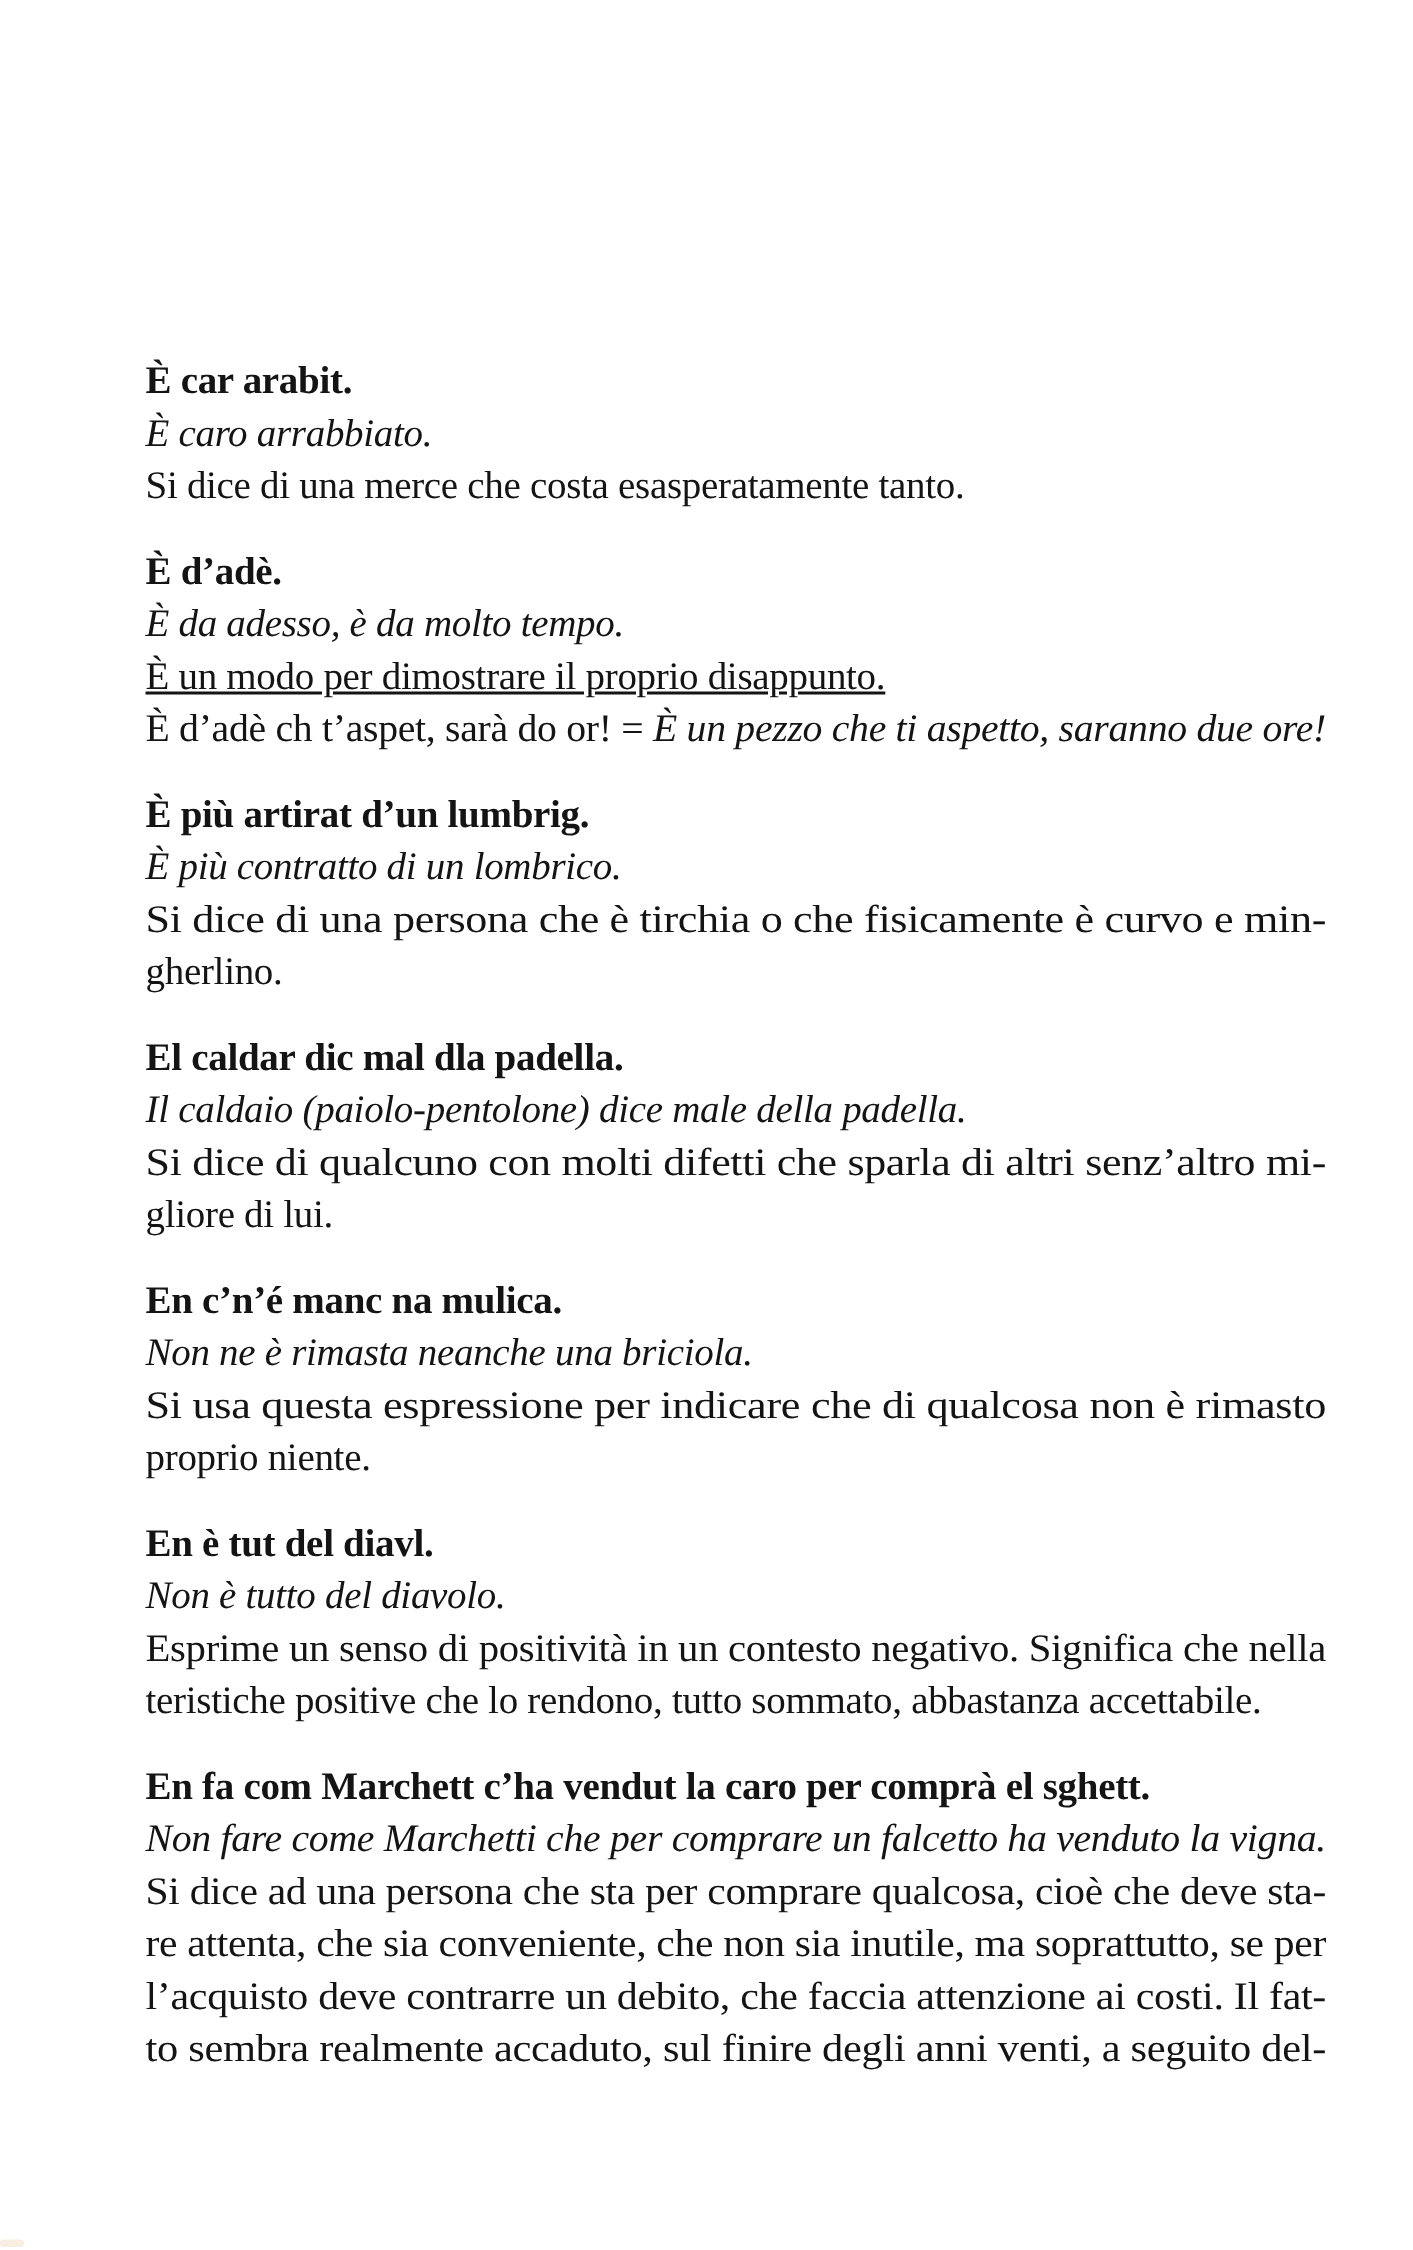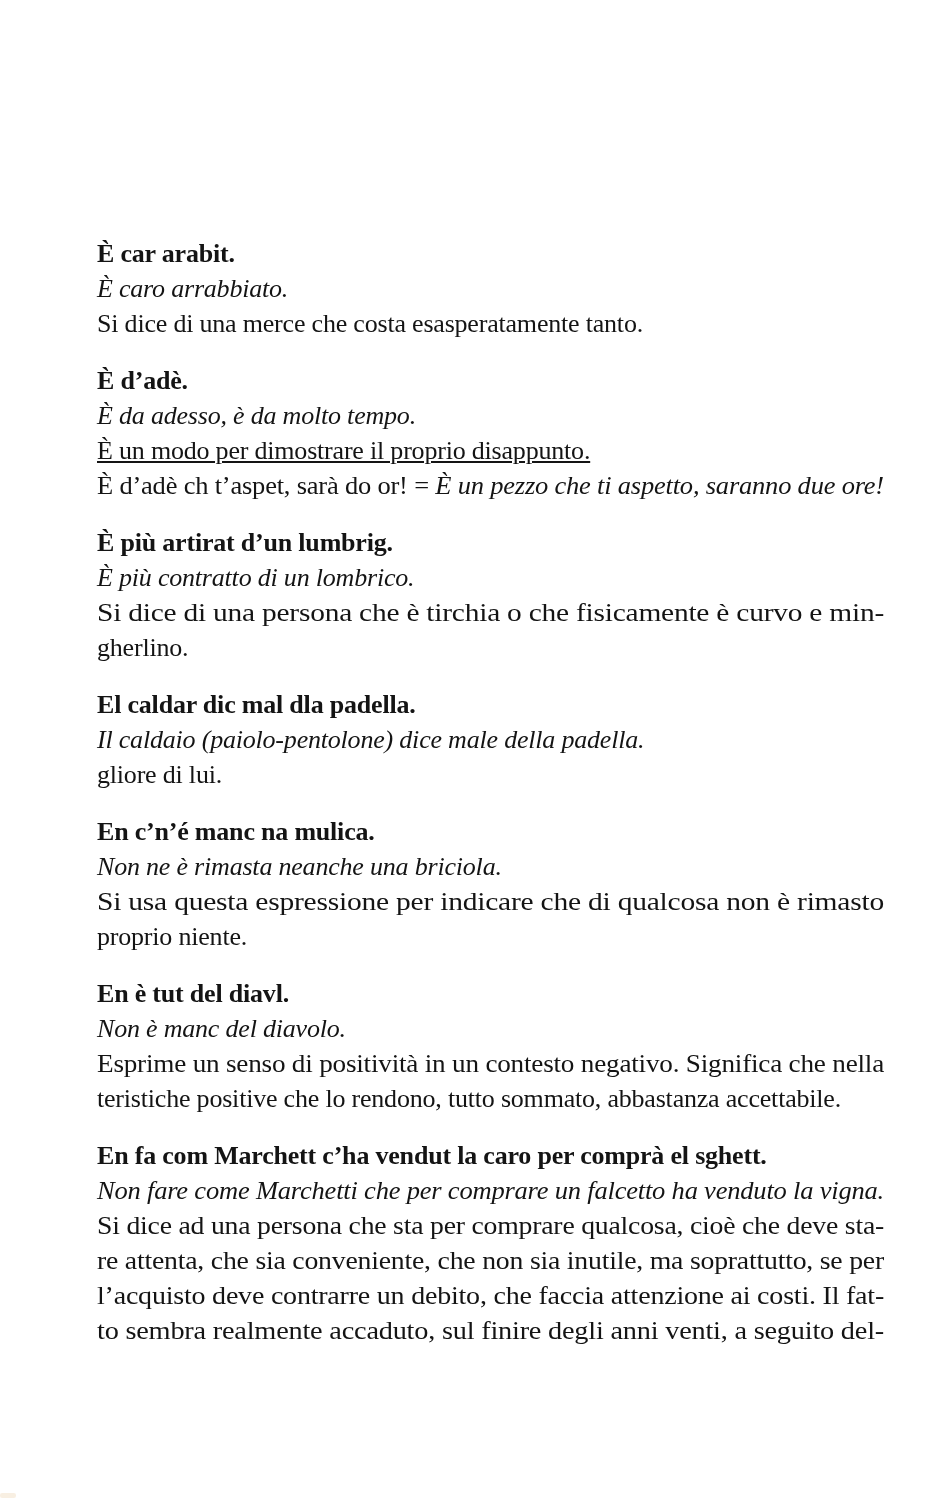--- a/index.html
+++ b/index.html
@@ -68,31 +68,32 @@
       </div>
       <div class="entry">
         <div class="line"><span class="line-inner" style="transform: scaleX(1);"><span class="seg-bold">È più artirat d’un lumbrig.</span></span></div>
         <div class="line"><span class="line-inner" style="transform: scaleX(1);"><span class="seg-italic">È più contratto di un lombrico.</span></span></div>
         <div class="line"><span class="line-inner" style="transform: scaleX(1.13215);"><span class="seg-roman">Si dice di una persona che è tirchia o che fisicamente è curvo e min-</span></span></div>
         <div class="line"><span class="line-inner" style="transform: scaleX(1);"><span class="seg-roman">gherlino.</span></span></div>
       </div>
       <div class="entry">
         <div class="line"><span class="line-inner" style="transform: scaleX(1); font-family: Liberation Serif, serif;"><span class="seg-bold">El caldar dic mal dla padella.</span></span></div>
         <div class="line"><span class="line-inner" style="transform: scaleX(1);"><span class="seg-italic">Il caldaio (paiolo-pentolone) dice male della padella.</span></span></div>
+        <div class="line"><span class="line-inner" style="transform: scaleX(1.12829);"><span class="seg-roman">Si dice di qualcuno con molti difetti che sparla di altri senz’altro mi-</span></span></div>
         <div class="line"><span class="line-inner" style="transform: scaleX(1);"><span class="seg-roman">gliore di lui.</span></span></div>
       </div>
       <div class="entry">
         <div class="line"><span class="line-inner" style="transform: scaleX(1);"><span class="seg-bold">En c’n’é manc na mulica.</span></span></div>
         <div class="line"><span class="line-inner" style="transform: scaleX(1);"><span class="seg-italic">Non ne è rimasta neanche una briciola.</span></span></div>
         <div class="line"><span class="line-inner" style="transform: scaleX(1.13523);"><span class="seg-roman">Si usa questa espressione per indicare che di qualcosa non è rimasto</span></span></div>
         <div class="line"><span class="line-inner" style="transform: scaleX(1); text-align: center;"><span class="seg-roman">proprio niente.</span></span></div>
       </div>
       <div class="entry">
         <div class="line"><span class="line-inner" style="transform: scaleX(1);"><span class="seg-bold">En è tut del diavl.</span></span></div>
-        <div class="line"><span class="line-inner" style="transform: scaleX(1);"><span class="seg-italic">Non è manc del diavolo.</span></span></div>
+        <div class="line"><span class="line-inner" style="transform: scaleX(1);"><span class="seg-italic">Non è tutto del diavolo.</span></span></div>
         <div class="line"><span class="line-inner" style="transform: scaleX(1.04474);"><span class="seg-roman">Esprime un senso di positività in un contesto negativo. Significa che nella</span></span></div>
         <div class="line"><span class="line-inner" style="transform: scaleX(1);"><span class="seg-roman">teristiche positive che lo rendono, tutto sommato, abbastanza accettabile.</span></span></div>
       </div>
       <div class="entry">
         <div class="line"><span class="line-inner" style="transform: scaleX(1);"><span class="seg-bold">En fa com Marchett c’ha vendut la caro per comprà el sghett.</span></span></div>
         <div class="line"><span class="line-inner" style="transform: scaleX(1.0198);"><span class="seg-italic">Non fare come Marchetti che per comprare un falcetto ha venduto la vigna.</span></span></div>
         <div class="line"><span class="line-inner" style="transform: scaleX(1.06667);"><span class="seg-roman">Si dice ad una persona che sta per comprare qualcosa, cioè che deve sta-</span></span></div>
         <div class="line"><span class="line-inner" style="transform: scaleX(1.06771);"><span class="seg-roman">re attenta, che sia conveniente, che non sia inutile, ma soprattutto, se per</span></span></div>
         <div class="line"><span class="line-inner" style="transform: scaleX(1.07734);"><span class="seg-roman">l’acquisto deve contrarre un debito, che faccia attenzione ai costi. Il fat-</span></span></div>
         <div class="line"><span class="line-inner" style="transform: scaleX(1.08923);"><span class="seg-roman">to sembra realmente accaduto, sul finire degli anni venti, a seguito del-</span></span></div>

